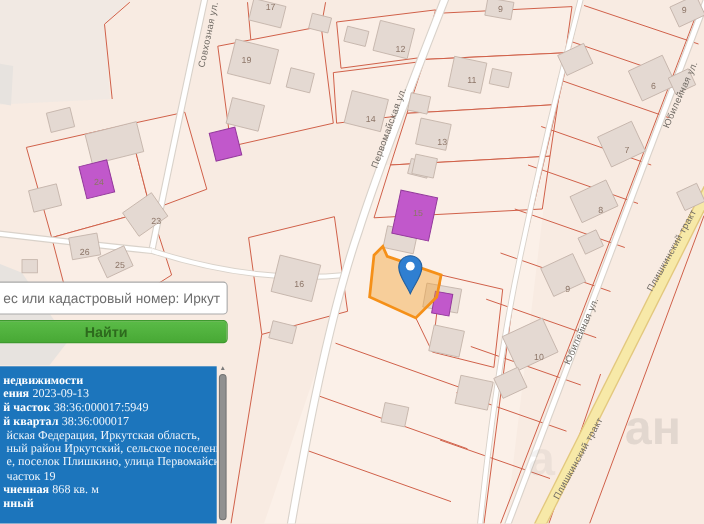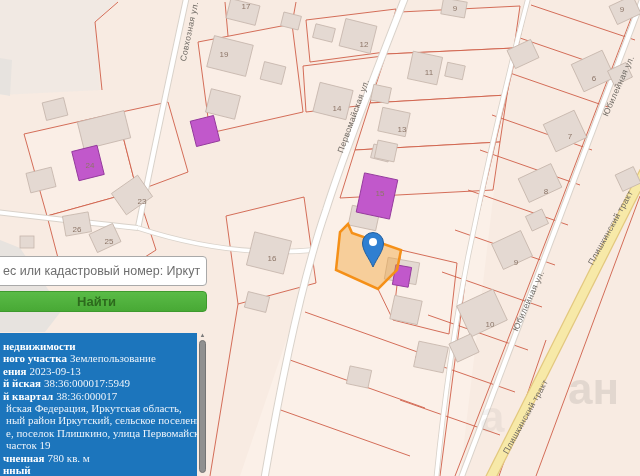--- a/index.html
+++ b/index.html
@@ -187,29 +187,25 @@
   <input id="search-input" type="text" placeholder="ес или кадастровый номер: Иркутской области" style="">
 </div>
 
 <button id="find-button">Найти</button>
 
 <div id="info-panel">
   <div class="row">
       <span class="lbl">недвижимости</span>
     </div>
   <div class="row">
-      <span class="lbl">ного участка</span>
-      <span class="val">Землепользование</span>
-    </div>
-  <div class="row">
       <span class="lbl">ения</span>
       <span class="val">2023-09-13</span>
     </div>
   <div class="row">
-      <span class="lbl">й йская</span>
+      <span class="lbl">й часток</span>
       <span class="val">38:36:000017:5949</span>
     </div>
   <div class="row">
       <span class="lbl">й квартал</span>
       <span class="val">38:36:000017</span>
     </div>
   <div class="row">
       <span class="lbl"></span>
       <span class="val">йская Федерация, Иркутская область,</span>
     </div>
@@ -220,21 +216,21 @@
   <div class="row">
       <span class="lbl"></span>
       <span class="val">е, поселок Плишкино, улица Первомайская,</span>
     </div>
   <div class="row">
       <span class="lbl"></span>
       <span class="val">часток 19</span>
     </div>
   <div class="row">
       <span class="lbl">чненная</span>
-      <span class="val">780 кв. м</span>
+      <span class="val">868 кв. м</span>
     </div>
   <div class="row">
       <span class="lbl">нный</span>
       <span class="val"></span>
     </div>
 </div>
 
 <div id="panel-scrollbar">
   <div id="scroll-up">▲</div>
   <div id="scroll-thumb"></div>

